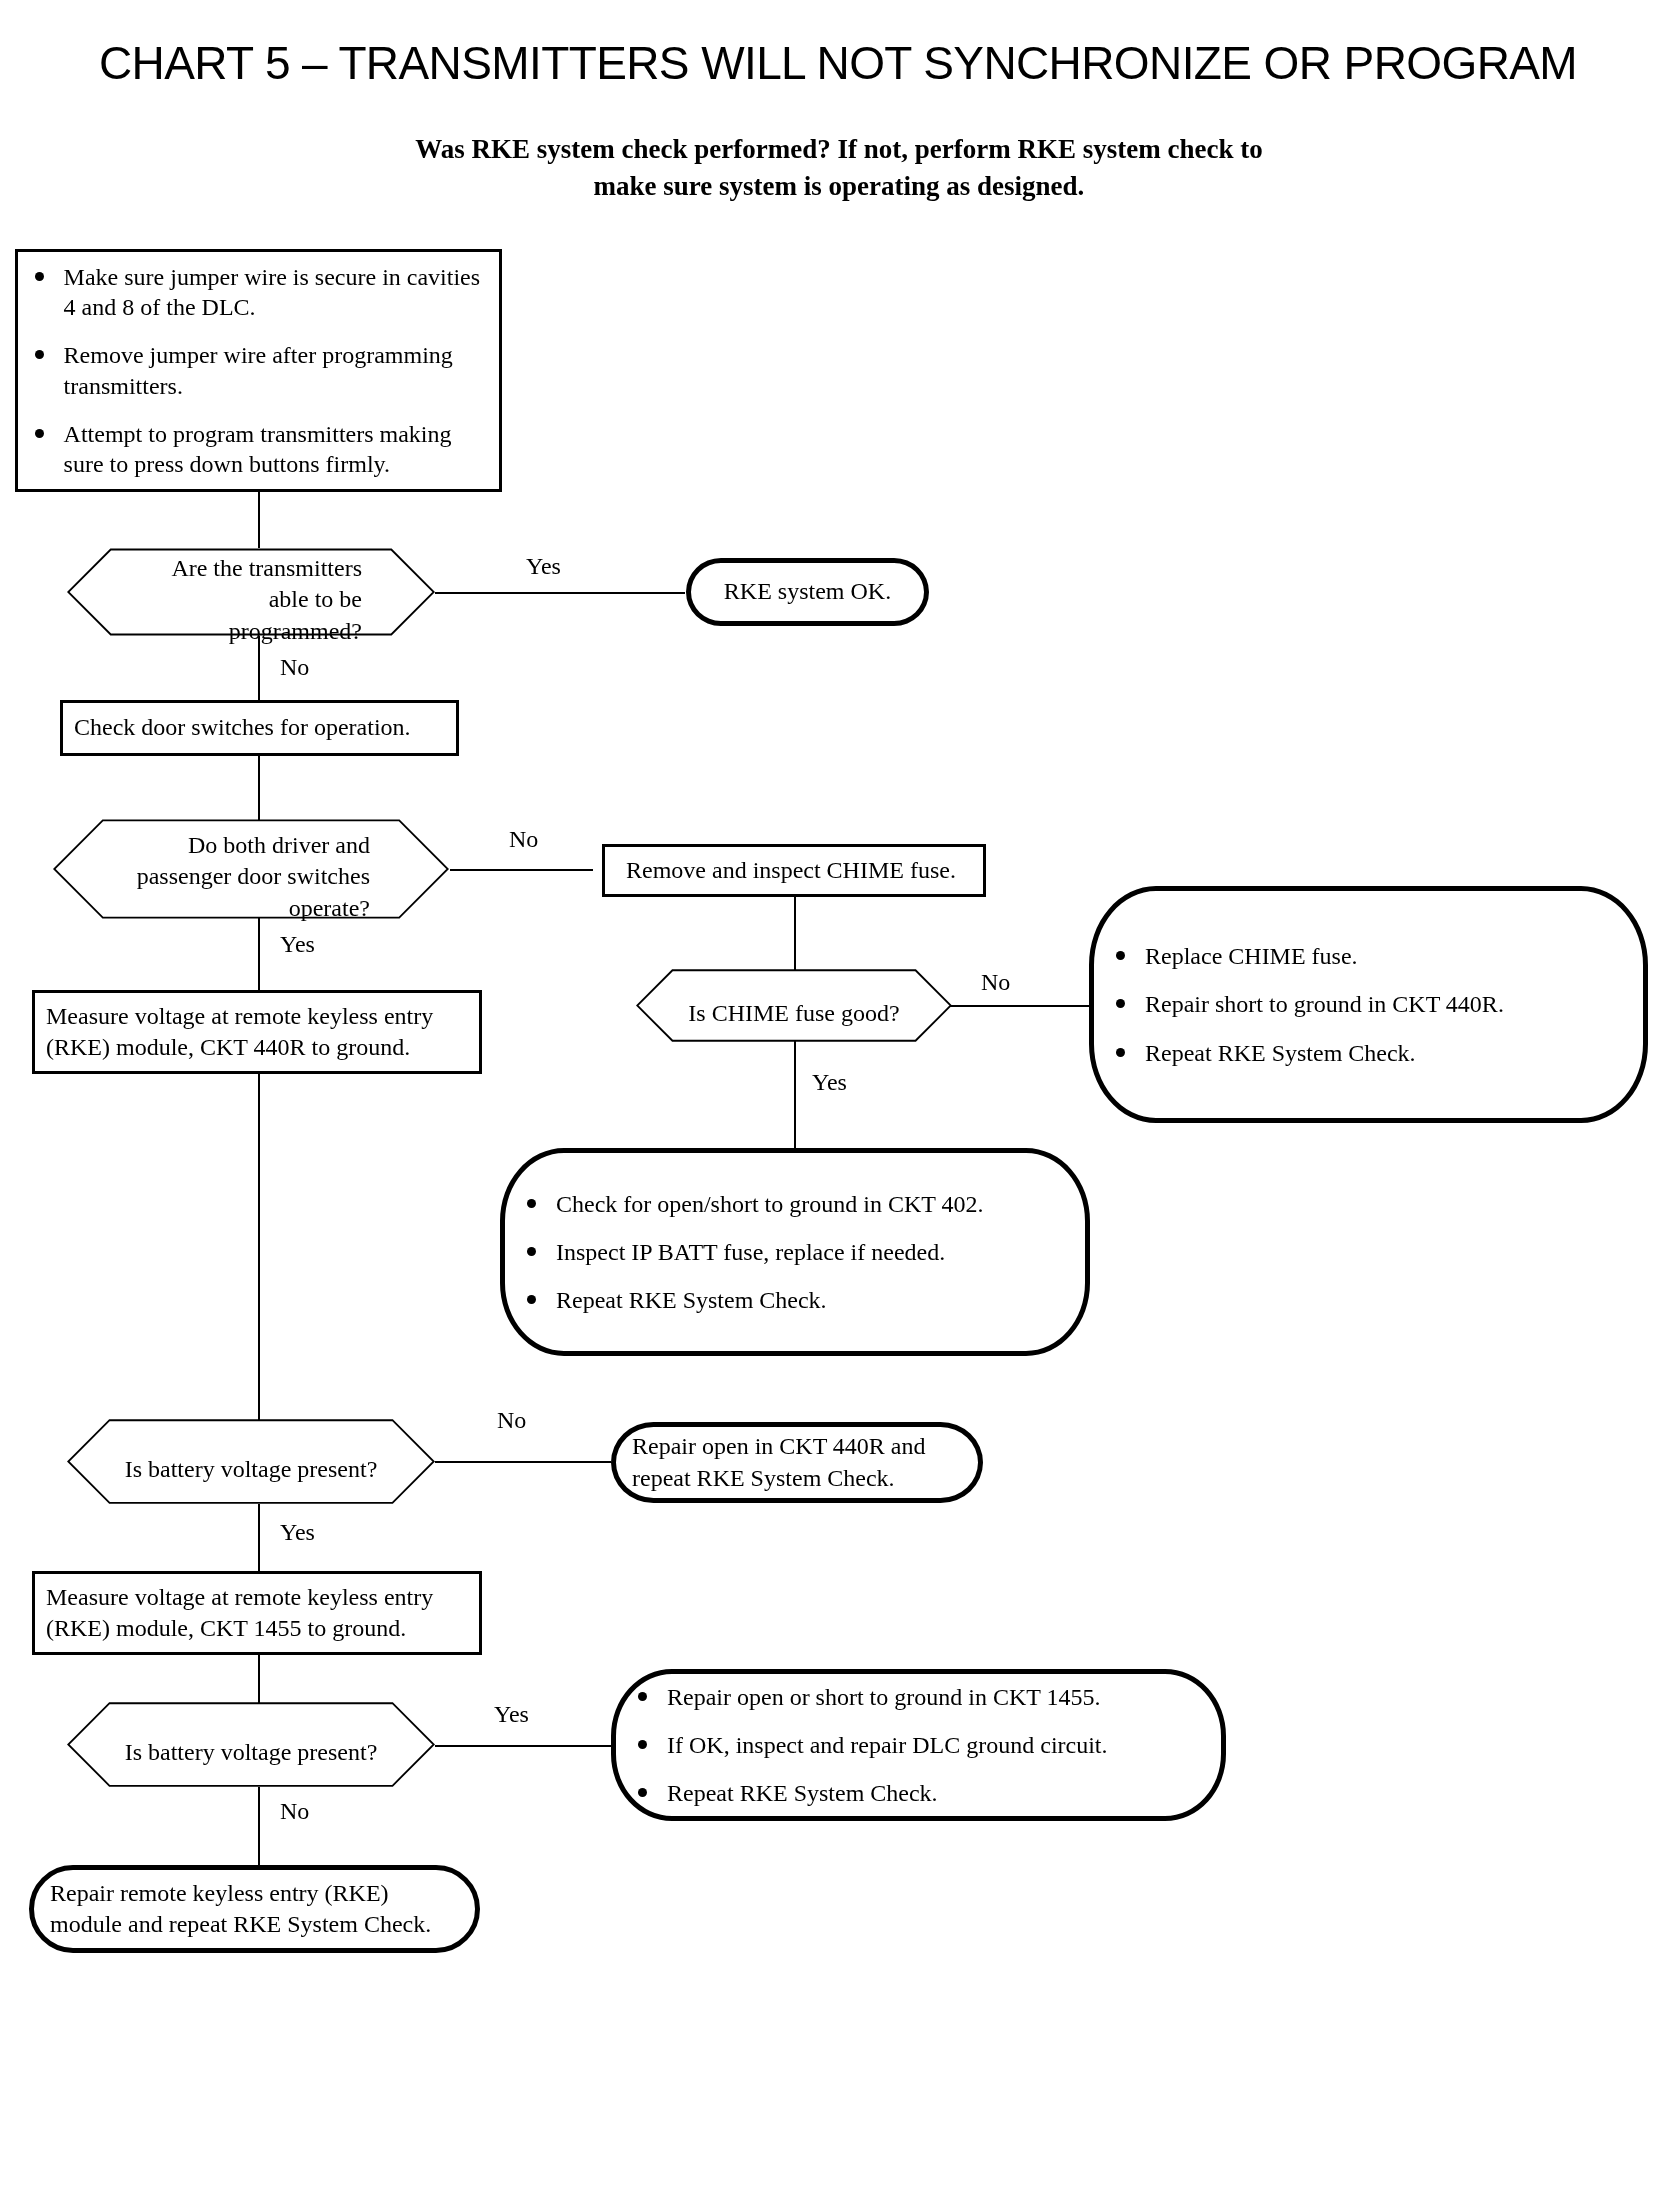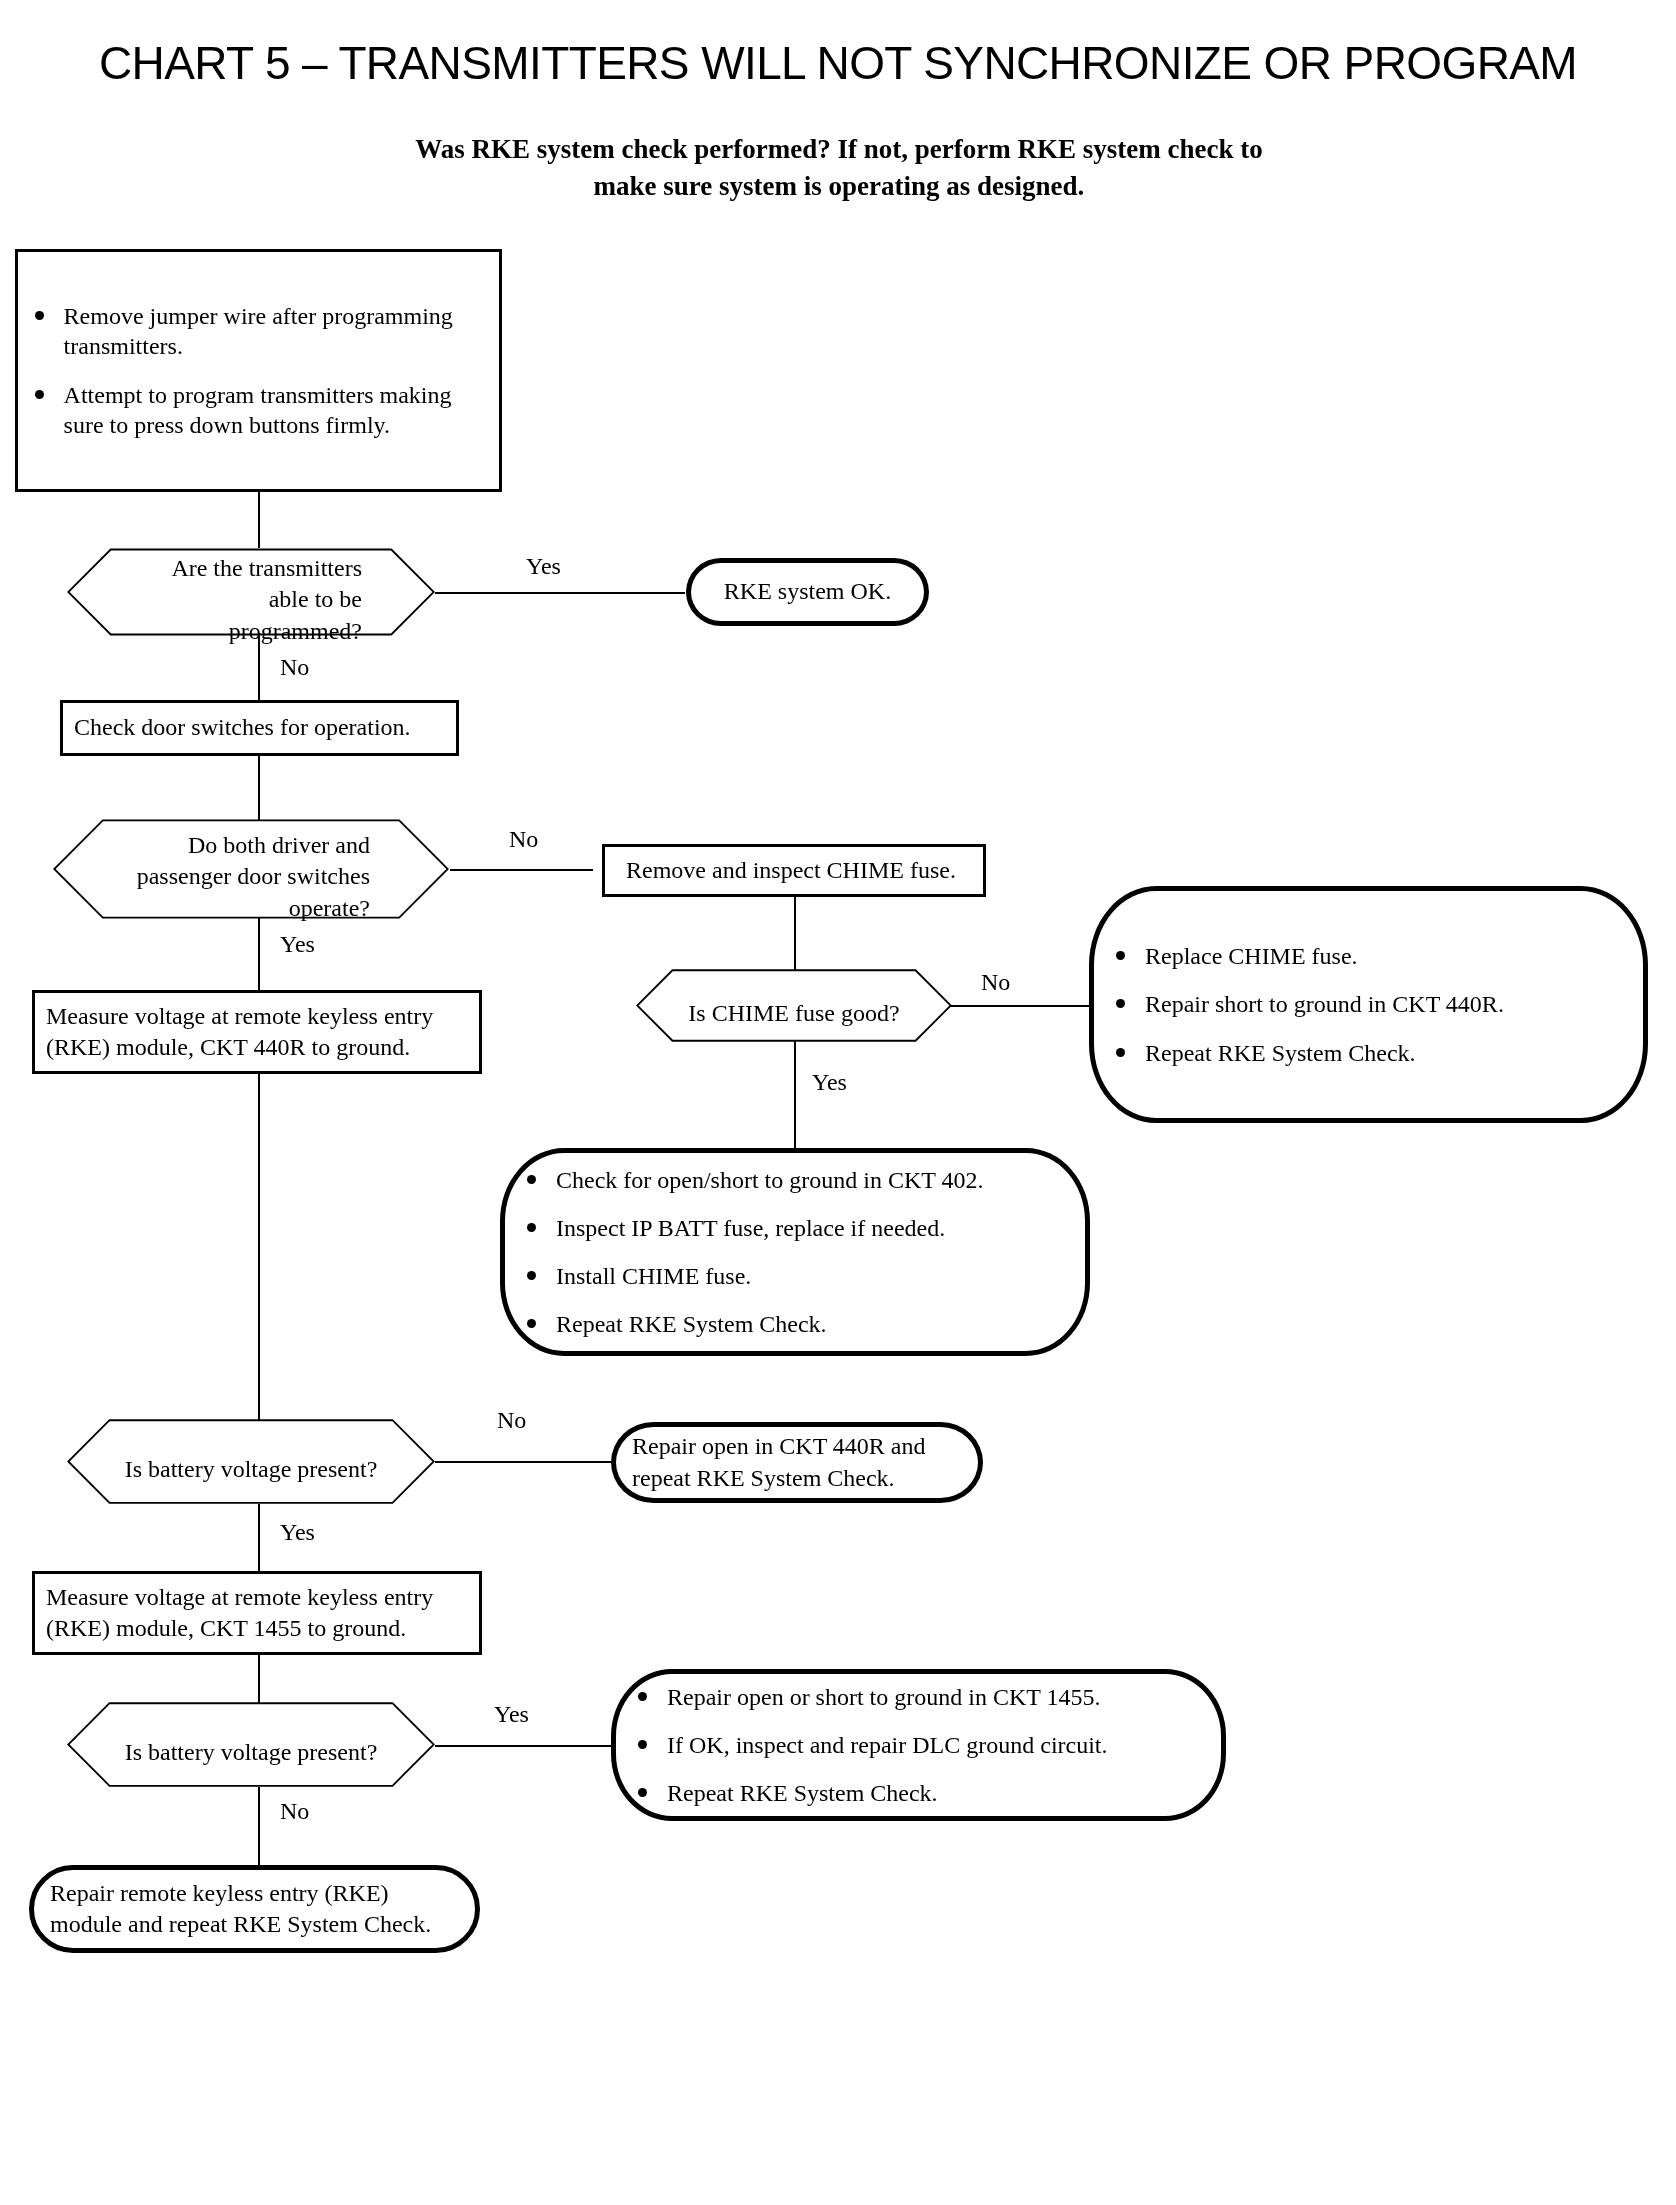--- a/index.html
+++ b/index.html
@@ -95,20 +95,21 @@
 
   <div class="vline" style="left:258px;top:1655px;height:79px;"></div>
 
   <div class="hline" style="left:435px;top:1745px;width:176px;"></div>
 
   <div class="vline" style="left:258px;top:1787px;height:78px;"></div>
 
   <div class="node rect" style="left:14.6px;top:249px;width:487px;height:243px;">
     <div class="txt">
       <ul class="blist">
+        <li><span class="bdot"></span><span>Make sure jumper wire is secure in cavities 4 and 8 of the DLC.</span></li>
         <li><span class="bdot"></span><span>Remove jumper wire after programming transmitters.</span></li>
         <li><span class="bdot"></span><span>Attempt to program transmitters making sure to press down buttons firmly.</span></li>
       </ul>
     </div>
   </div>
 
   <div class="hex" style="left:67px;top:548px;width:368px;height:88px;">
     <svg width="368" height="88" viewBox="0 0 606 144">
       <polygon points="72,2 534,2 604,72 534,142 72,142 2,72" fill="#ffffff" stroke="#000000" stroke-width="3"></polygon>
     </svg>
@@ -153,21 +154,20 @@
 
   <div class="node rect" style="left:32px;top:990px;width:450px;height:84px;">
     <div class="txt">Measure voltage at remote keyless entry (RKE) module, CKT 440R to ground.</div>
   </div>
 
   <div class="node rounded" style="left:500px;top:1148px;width:590px;height:208px;border-radius:64px/73px;">
     <div class="txt">
       <ul class="blist">
         <li><span class="bdot"></span><span>Check for open/short to ground in CKT 402.</span></li>
         <li><span class="bdot"></span><span>Inspect IP BATT fuse, replace if needed.</span></li>
-        <li><span class="bdot"></span><span>Install CHIME fuse.</span></li>
         <li><span class="bdot"></span><span>Repeat RKE System Check.</span></li>
       </ul>
     </div>
   </div>
 
   <div class="hex" style="left:67px;top:1419px;width:368px;height:85px;">
     <svg width="368" height="85" viewBox="0 0 606 140">
       <polygon points="70,2 536,2 604,70 536,138 70,138 2,70" fill="#ffffff" stroke="#000000" stroke-width="3"></polygon>
     </svg>
     <div class="htxt" style="justify-content:center;padding:0 43px;">Is battery voltage present?</div>

